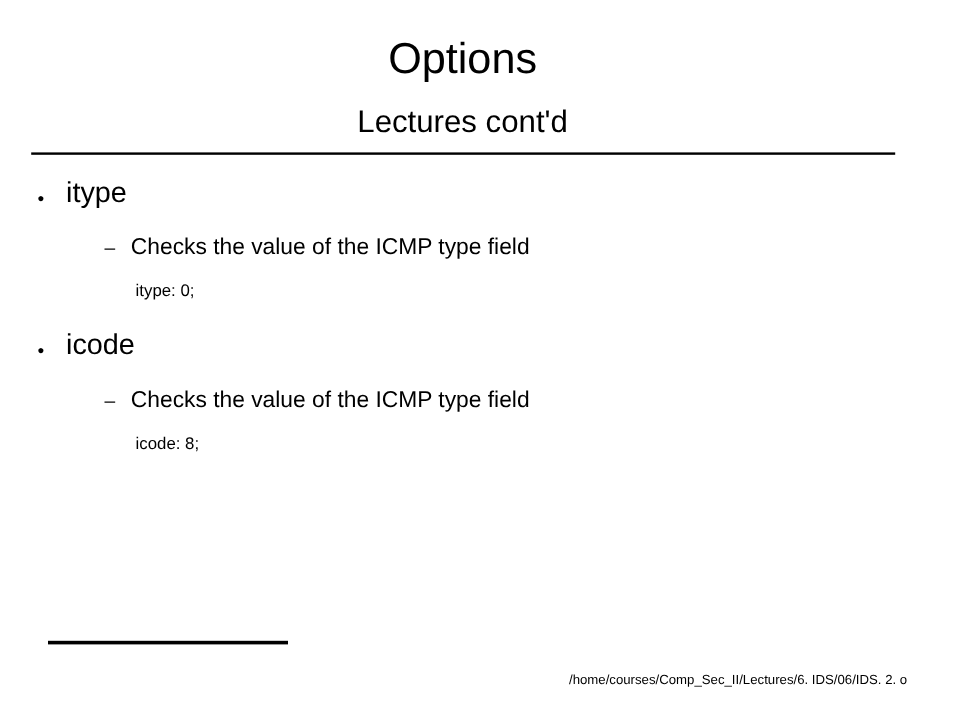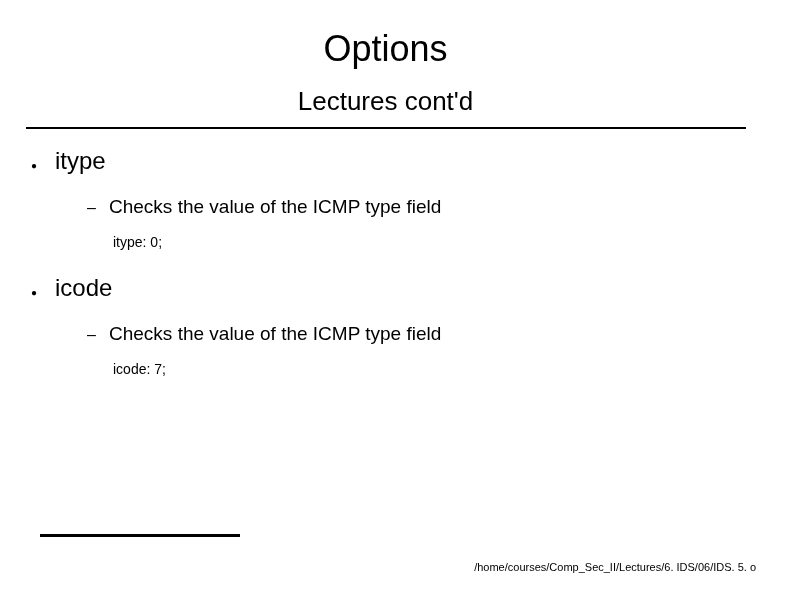--- a/index.html
+++ b/index.html
@@ -117,23 +117,23 @@
     <div class="code-l3">itype: 0;</div>
 
     <div class="bullet-l1">
       <span class="dot">●</span>
       <span class="text">icode</span>
     </div>
     <div class="bullet-l2">
       <span class="dash">–</span>
       <span class="text">Checks the value of the ICMP type field</span>
     </div>
-    <div class="code-l3">icode: 7;</div>
+    <div class="code-l3">icode: 8;</div>
 
   </div>
 
   <hr class="hr-bottom">
 
   <div class="footer">
-    <div>/home/courses/Comp_Sec_II/Lectures/6. IDS/06/IDS. 5. o</div>
+    <div>/home/courses/Comp_Sec_II/Lectures/6. IDS/06/IDS. 2. o</div>
   </div>
 
 </div>
 
 </body></html>

